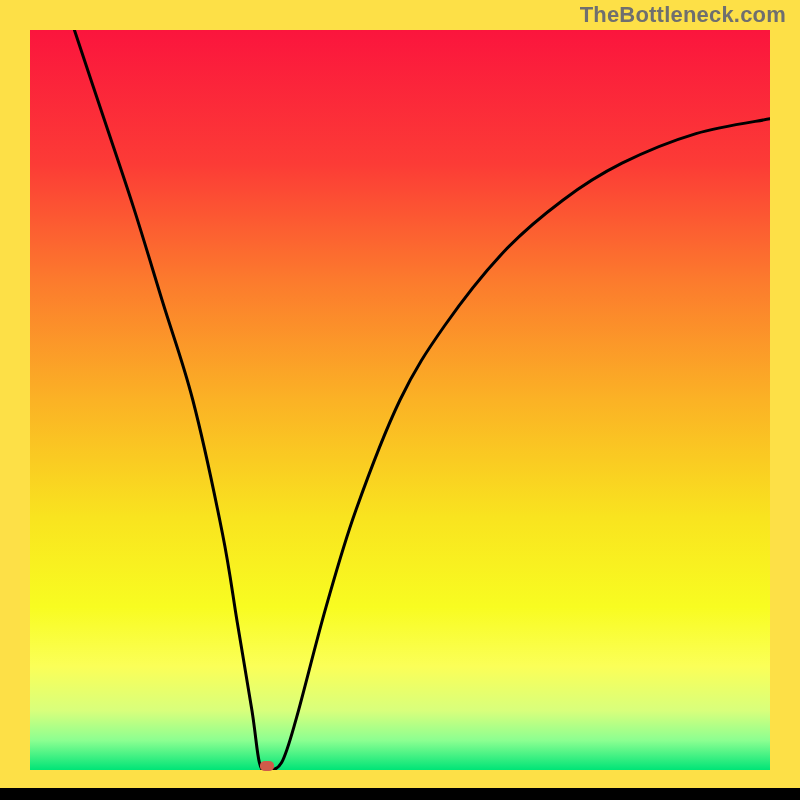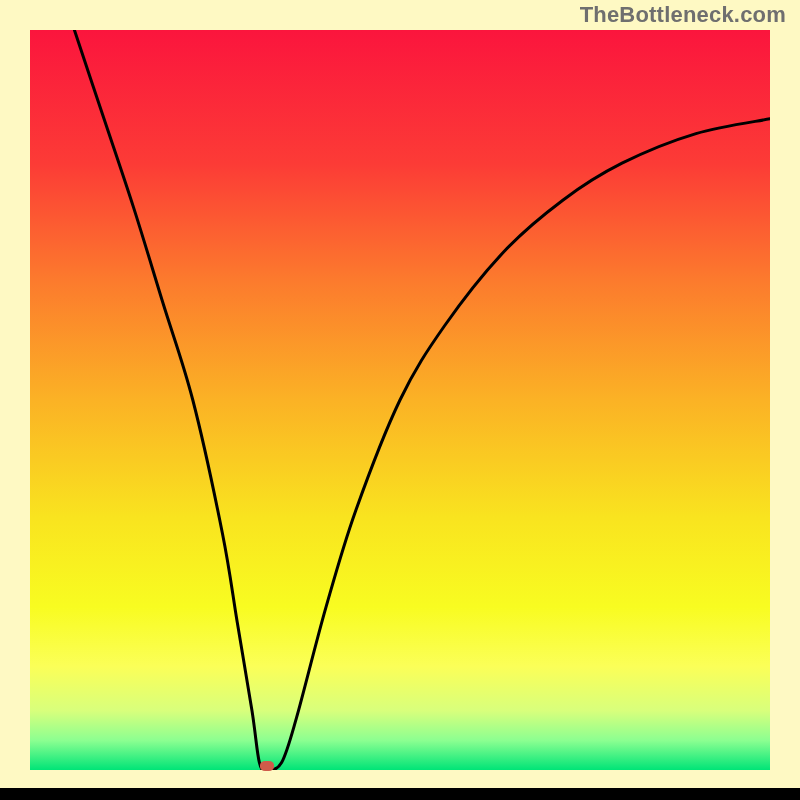--- a/index.html
+++ b/index.html
@@ -8,21 +8,21 @@
     width: 800px;
     height: 800px;
     background: #000;
     font-family: Arial, Helvetica, sans-serif;
     overflow: hidden;
   }
   .frame {
     position: relative;
     width: 800px;
     height: 788px;
-    background: #fef9c3;
+    background: #fde047;
   }
   .watermark {
     position: absolute;
     top: 2px;
     right: 14px;
     font-size: 22px;
     font-weight: 600;
     color: #6f6f6f;
     letter-spacing: 0.2px;
     z-index: 10;

